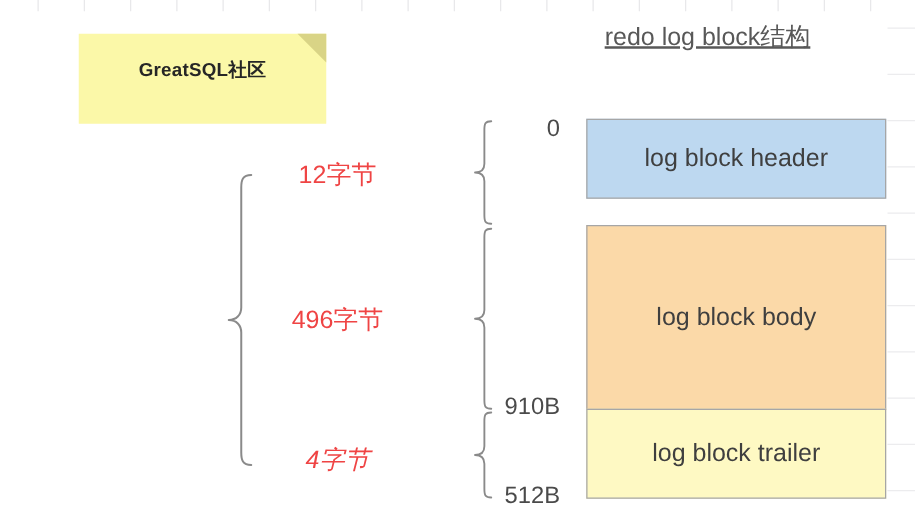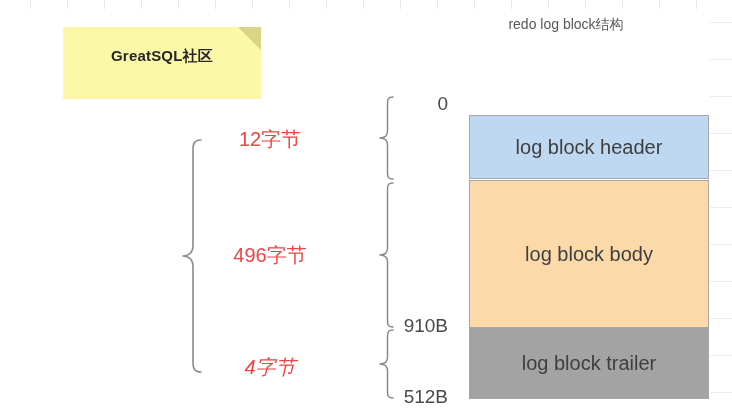--- a/index.html
+++ b/index.html
@@ -78,23 +78,24 @@
     letter-spacing: 0.2px;
   }
 
   
   .chart-title {
     position: absolute;
     left: 400px;
     top: 16px;
     width: 332px;
     text-align: center;
-    font-size: 14px;
+    font-size: 20px;
     color: #585858;
     white-space: nowrap;
+    text-decoration: underline;
   }
 
   
   .block-stack {
     position: absolute;
     left: 469px;
     top: 95px;
     width: 240px;
     height: 304px;
   }
@@ -103,23 +104,23 @@
     left: 0;
     width: 240px;
     box-sizing: border-box;
     border: 1px solid #a6a6a6;
     display: flex;
     align-items: center;
     justify-content: center;
     font-size: 20px;
     color: #3f3f3f;
   }
-  .block-header { top: 0px;   height: 64px;  background: #bdd8f0; margin-top: 20px; }
+  .block-header { top: 0px;   height: 64px;  background: #bdd8f0; }
   .block-body   { top: 85px;  height: 148px; background: #fbd9a8; }
-  .block-trailer{ top: 232px; height: 72px;  background: #a3a3a3; }
+  .block-trailer{ top: 232px; height: 72px;  background: #fef9c3; }
 
   
   .offset-label {
     position: absolute;
     width: 72px;
     text-align: right;
     font-size: 19px;
     color: #4a4a4a;
     white-space: nowrap;
   }

